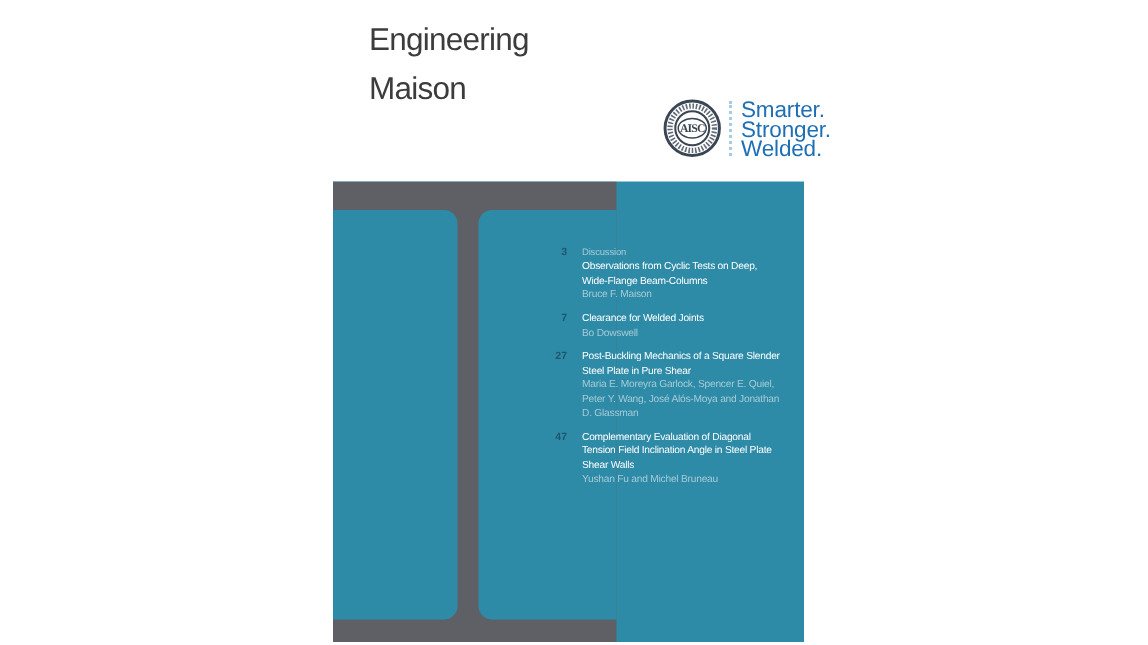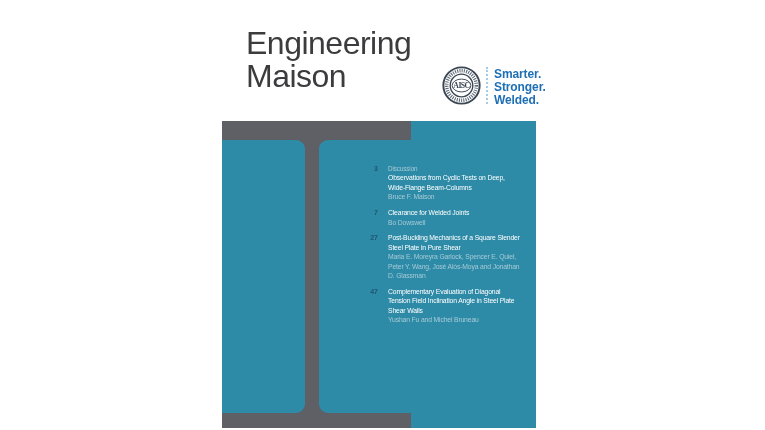--- a/index.html
+++ b/index.html
@@ -11,22 +11,22 @@
     width: 765px;
     height: 430px;
     background: #ffffff;
     overflow: hidden;
   }
 
   
   .masthead-title {
     position: absolute;
     left: 246px;
-    top: 27px;
-    font-size: 32px;
+    top: 11px;
+    font-size: 21px;
     line-height: 32.5px;
     font-weight: 400;
     letter-spacing: -0.5px;
     color: #3c3c3e;
   }
   .masthead-title span { display: block; }
 
   .issue-line {
     position: absolute;
     left: 247px;
@@ -47,23 +47,23 @@
   .brand-divider {
     height: 37px;
     width: 0;
     border-left: 2px dotted #a6cbe7;
     margin-left: 5px;
     margin-top: 1px;
   }
   .tagline {
     margin-left: 6px;
     margin-top: 2px;
-    font-size: 12px;
+    font-size: 15px;
     line-height: 12.8px;
-    font-weight: 700;
+    font-weight: 400;
     color: #1e6fb4;
     letter-spacing: -0.1px;
   }
   .tagline span { display: block; }
 
   
   .cover {
     position: absolute;
     left: 222px;
     top: 121px;

